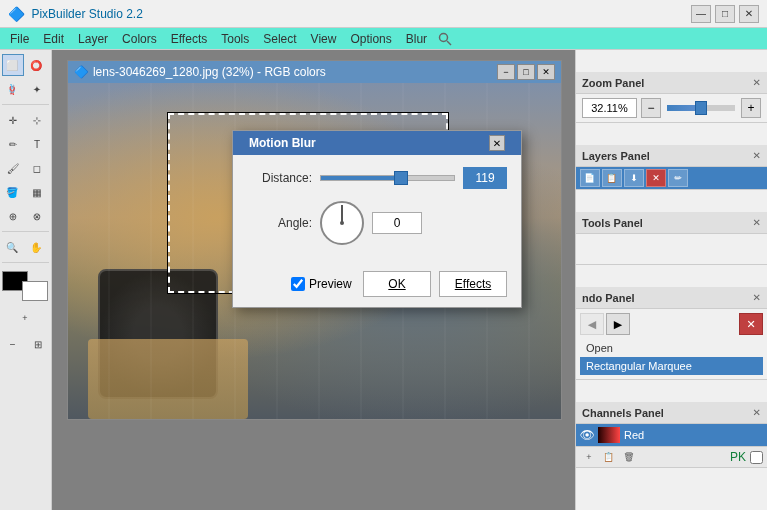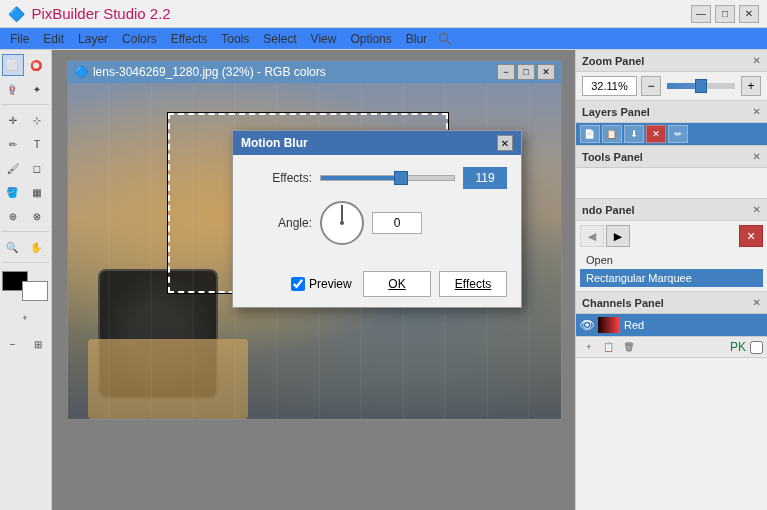--- a/index.html
+++ b/index.html
@@ -4,32 +4,32 @@
   <style>
     * { box-sizing: border-box; margin: 0; padding: 0; font-family: 'Segoe UI', Arial, sans-serif; font-size: 12px; }
     body { width: 767px; height: 510px; background: #f0f0f0; overflow: hidden; }
 
     
     .title-bar {
       height: 28px; background: #f0f0f0; display: flex; align-items: center;
       padding: 0 8px; border-bottom: 1px solid #ccc; justify-content: space-between;
     }
     .title-bar-left { display: flex; align-items: center; gap: 6px; }
-    .title-bar-title { font-size: 15px; color: #be185d; }
+    .title-bar-title { font-size: 12px; color: #0369a1; }
     .title-bar-controls { display: flex; gap: 4px; }
     .title-bar-btn {
       width: 20px; height: 18px; background: #e0e0e0; border: 1px solid #aaa;
       display: flex; align-items: center; justify-content: center; cursor: pointer;
       font-size: 10px; color: #333;
     }
     .title-bar-btn.close { background: #e0e0e0; }
 
     
     .menu-bar {
-      height: 22px; background: #3b82f6; display: flex; align-items: center;
+      height: 22px; background: #5eead4; display: flex; align-items: center;
       padding: 0 4px; border-bottom: 1px solid #ccc; gap: 2px;
     }
     .menu-item {
       padding: 2px 6px; cursor: pointer; color: #333; font-size: 12px;
     }
     .search-icon-menu { width: 20px; height: 20px; display: flex; align-items: center; justify-content: center; }
 
     
     .main-layout {
       display: flex; height: calc(510px - 50px);
@@ -98,20 +98,21 @@
       pointer-events: none;
     }
 
     
     .right-panel {
       width: 192px; background: #f0f0f0; border-left: 1px solid #ccc;
       display: flex; flex-direction: column;
     }
     .panel-section {
       border-bottom: 1px solid #ccc;
+      margin-top: 22px;
     }
     .panel-header {
       height: 22px; background: #e0e0e0; display: flex; align-items: center;
       padding: 0 6px; justify-content: space-between; border-bottom: 1px solid #ccc;
     }
     .panel-title { font-size: 11px; font-weight: bold; color: #333; }
     .panel-close { cursor: pointer; font-size: 10px; color: #666; }
 
     
     .zoom-panel { }
@@ -200,21 +201,21 @@
       margin-left: auto; font-size: 12px; font-weight: normal; color: #15803d;
     }
     .ch-check { margin-left: 2px; }
     .dialog {
       width: 290px; background: #f0f0f0; border: 1px solid #999;
       box-shadow: 4px 4px 12px rgba(0,0,0,0.4); pointer-events: all;
       position: absolute; top: 80px; left: 180px;
     }
     .dialog-titlebar {
       height: 24px; background: #4070b0; display: flex; align-items: center;
-      padding: 0 8px; justify-content: space-between;
+      padding: 0 16px; justify-content: space-between;
     }
     .dialog-title { color: white; font-size: 12px; font-weight: bold; }
     .dialog-close {
       width: 16px; height: 16px; background: #d0d0d0; border: 1px solid #888;
       display: flex; align-items: center; justify-content: center; cursor: pointer; font-size: 10px;
     }
     .dialog-body { padding: 12px 14px 10px; }
     .dialog-row {
       display: flex; align-items: center; margin-bottom: 12px; gap: 8px;
     }
@@ -383,21 +384,21 @@
     </div>
 
     <div class="dialog">
       <div class="dialog-titlebar">
         <span class="dialog-title">Motion Blur</span>
         <div class="dialog-close">✕</div>
       </div>
       <div class="dialog-body">
 
         <div class="dialog-row">
-          <span class="dialog-label">Effects:</span>
+          <span class="dialog-label">Distance:</span>
           <div class="dialog-slider-container">
             <div class="dialog-slider-track">
               <div class="dialog-slider-fill"></div>
               <div class="dialog-slider-thumb"></div>
             </div>
           </div>
           <div class="dialog-value selected">119</div>
         </div>
 
         <div class="angle-row">

